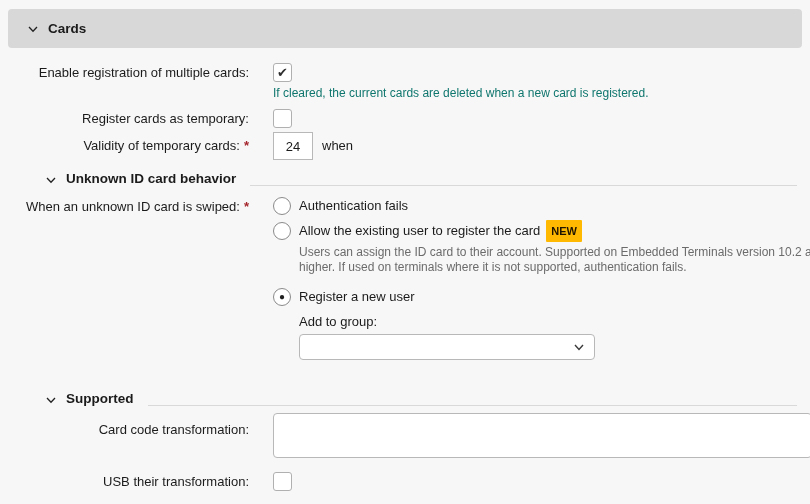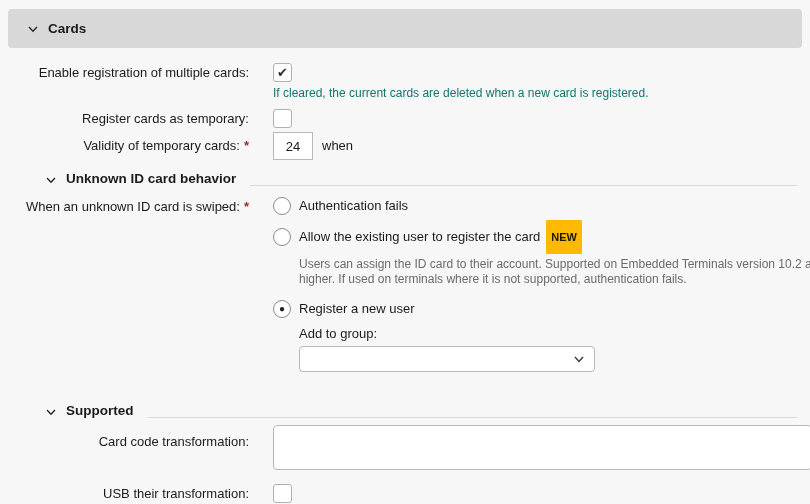--- a/index.html
+++ b/index.html
@@ -93,21 +93,21 @@
   .unit { line-height: 28px; margin-left: 9px; }
   .inline { display: flex; align-items: flex-start; }
   .opt { display: flex; align-items: center; gap: 8px; }
   .opt .opt-label { line-height: 18px; }
   .badge {
     display: inline-block;
     background: #ffb900;
     color: #201600;
     font-size: 11px;
     font-weight: bold;
-    padding: 8px 5px;
+    padding: 2px 5px;
     margin-left: 6px;
     border-radius: 1px;
   }
   .opt-help {
     margin-left: 26px;
     margin-top: 3px;
     width: 546px;
     color: #6b6b6b;
     font-size: 12px;
     line-height: 15px;

